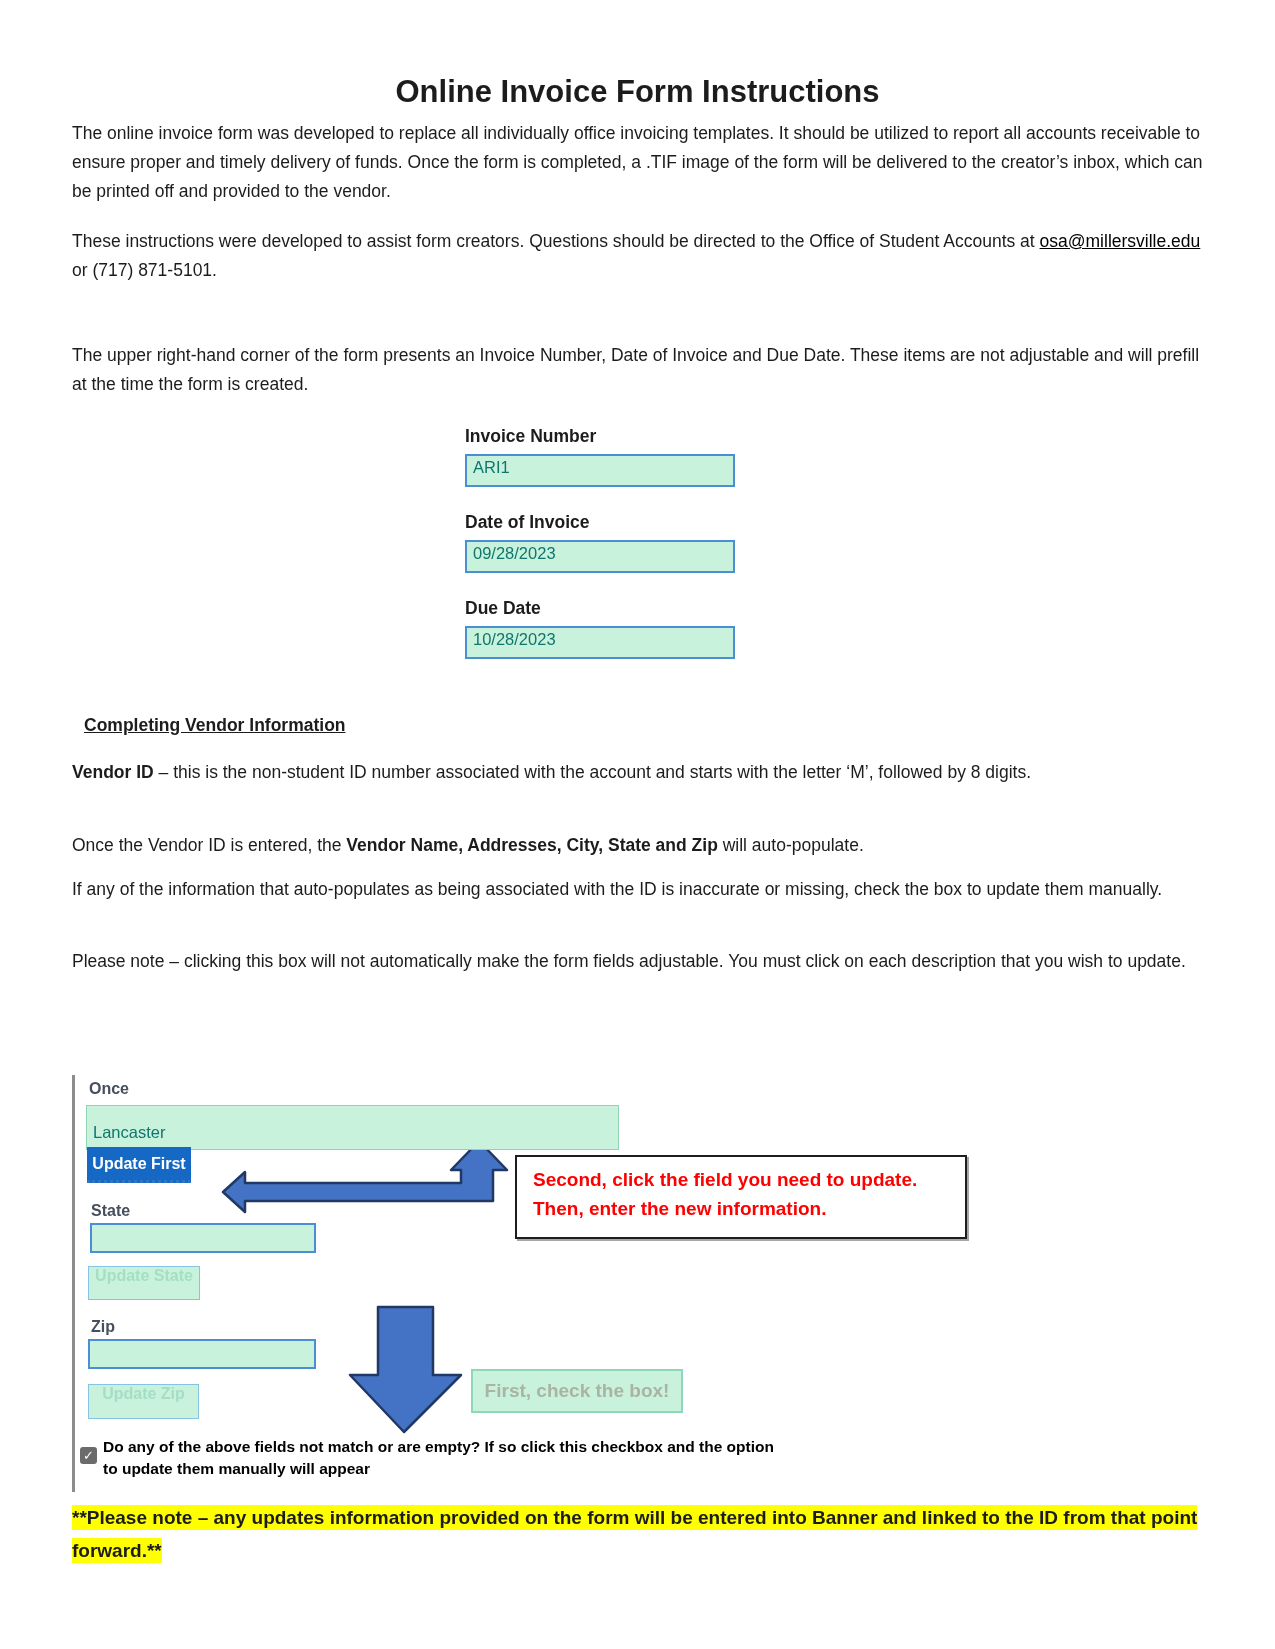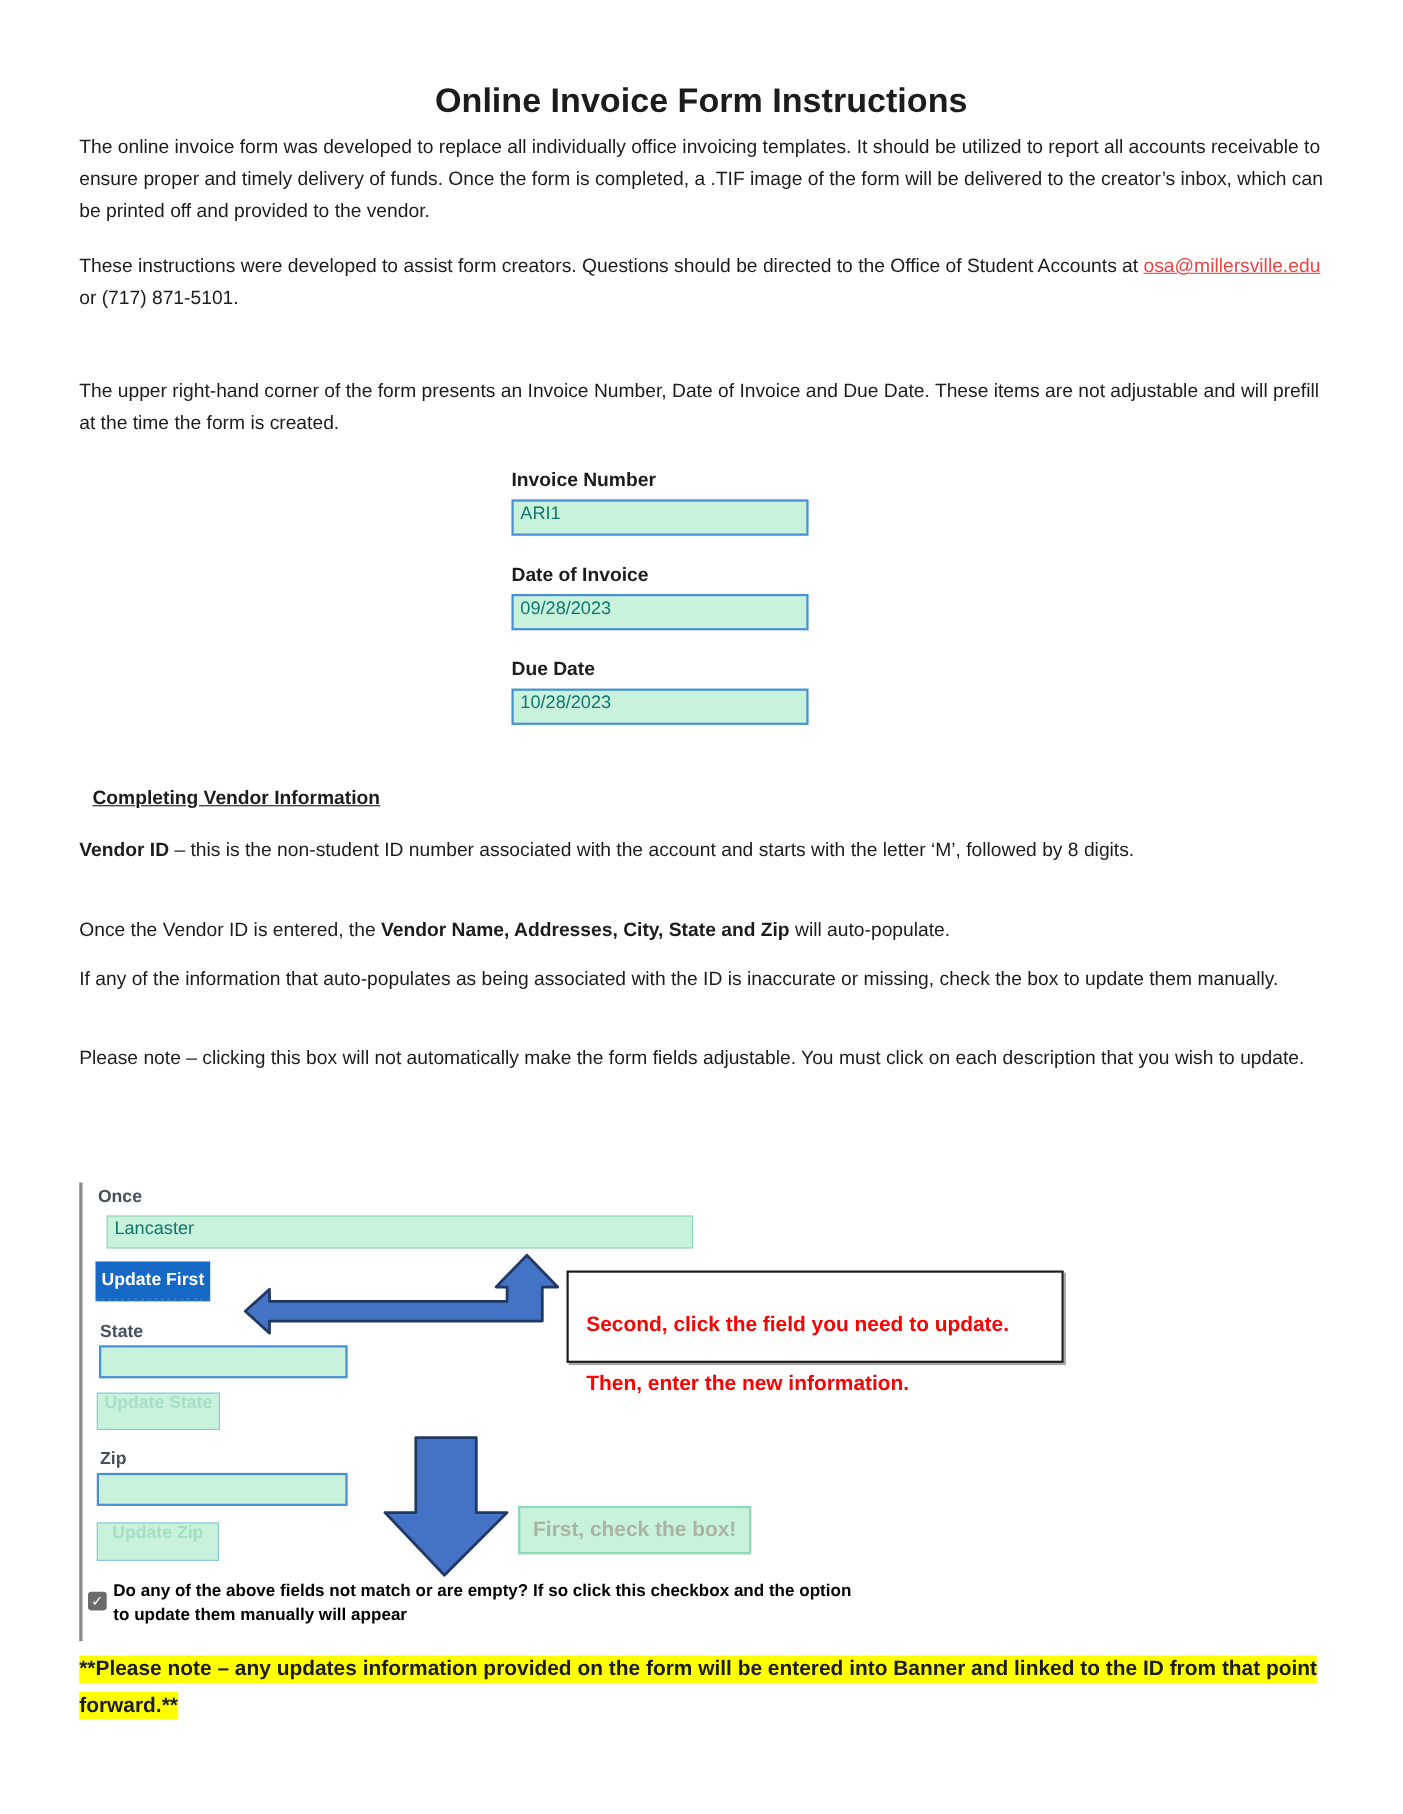--- a/index.html
+++ b/index.html
@@ -10,21 +10,21 @@
     font-family:"Liberation Sans","DejaVu Sans",sans-serif;
     color:#1c1c1c;
     overflow:hidden;
   }
   .abs{position:absolute;}
   .body-text{font-size:17.5px;line-height:29px;}
   .page-title{
     width:1275px;text-align:center;
     font-size:31px;font-weight:bold;
   }
-  .link{color:#ef4444;text-decoration:underline;cursor:pointer;}
+  .link{color:#000000;text-decoration:underline;cursor:pointer;}
   .section-heading{
     font-size:17.5px;font-weight:bold;text-decoration:underline;
   }
   b{font-weight:bold;}
 
   
   .inv-block{left:465px;top:426px;}
   .inv-group{margin-bottom:25px;}
   .inv-label{font-size:17.5px;font-weight:bold;margin-bottom:7px;}
   .inv-input{
@@ -39,23 +39,23 @@
   .diagram{
     left:72px;top:1075px;width:1135px;height:417px;
     border-left:3px solid #8c8c8c;
   }
   .fld-label{font-size:16px;font-weight:bold;color:#464f5e;}
   .mint-input{
     background:#c9f2dd;
     border:2px solid #4a8fd3;
   }
   .city-input{
-    left:22px;top:30px;width:525px;height:26px;
+    left:11px;top:30px;width:525px;height:26px;
     background:#c9f2dd;border:1.5px solid #8fd4b4;
-    padding:2px 0 0 6px;
+    padding:17px 0 0 6px;
   }
   .btn-update-city{
     left:12px;top:72px;width:104px;height:36px;
     background:#1668c5;color:#ffffff;
     font-size:16px;font-weight:bold;
     display:flex;align-items:center;justify-content:center;
     border:1px solid #1668c5;
     border-bottom:3px dotted rgba(70,130,200,0.55);
     box-sizing:border-box;cursor:pointer;
   }
@@ -69,21 +69,20 @@
   .red-callout{
     left:440px;top:80px;width:432px;height:72px;
     background:#ffffff;
     border:2.5px solid #1d1d1d;
     box-shadow:2px 2px 0 rgba(0,0,0,0.35);
     padding:8px 0 0 16px;box-sizing:content-box;
   }
   .red-callout div{
     color:#ff0000;font-weight:bold;font-size:19px;line-height:29px;
     white-space:nowrap;
-    margin-top:25px;
   }
   .first-callout{
     left:396px;top:294px;width:212px;height:44px;
     background:#c9f2dd;border:2px solid #90d7ba;
     color:#aab4a2;font-size:19px;font-weight:bold;
     display:flex;align-items:center;justify-content:center;
     box-sizing:border-box;
   }
   .checkbox{
     left:5px;top:372px;width:17px;height:17px;

